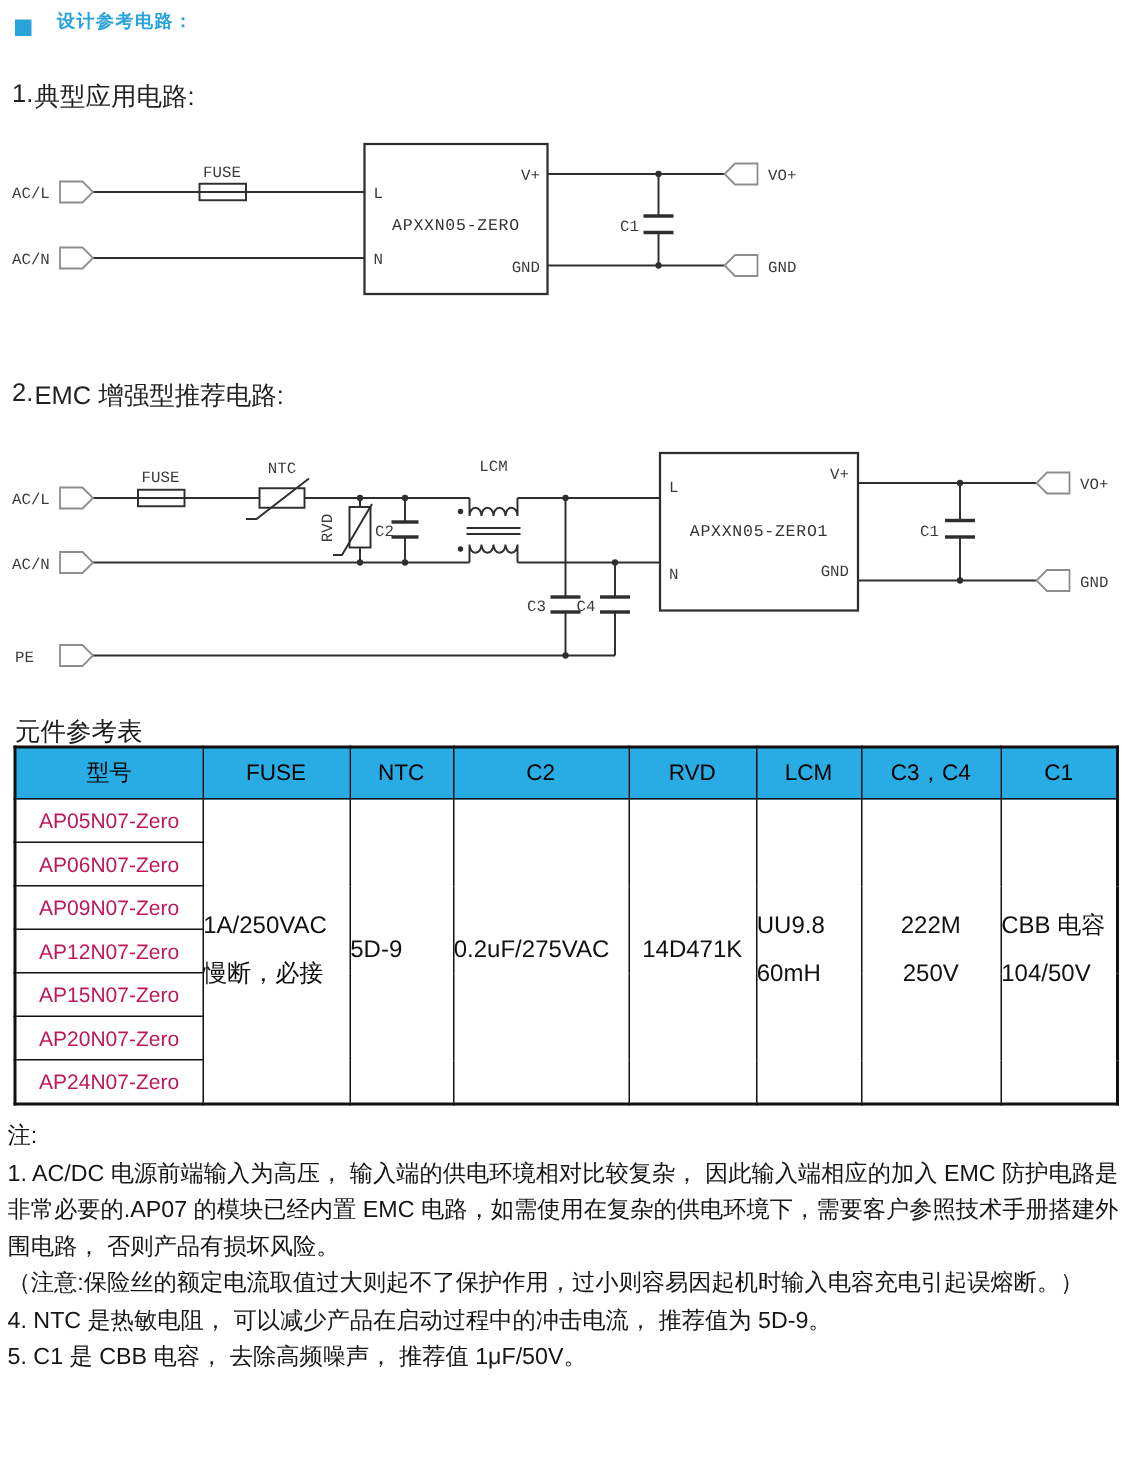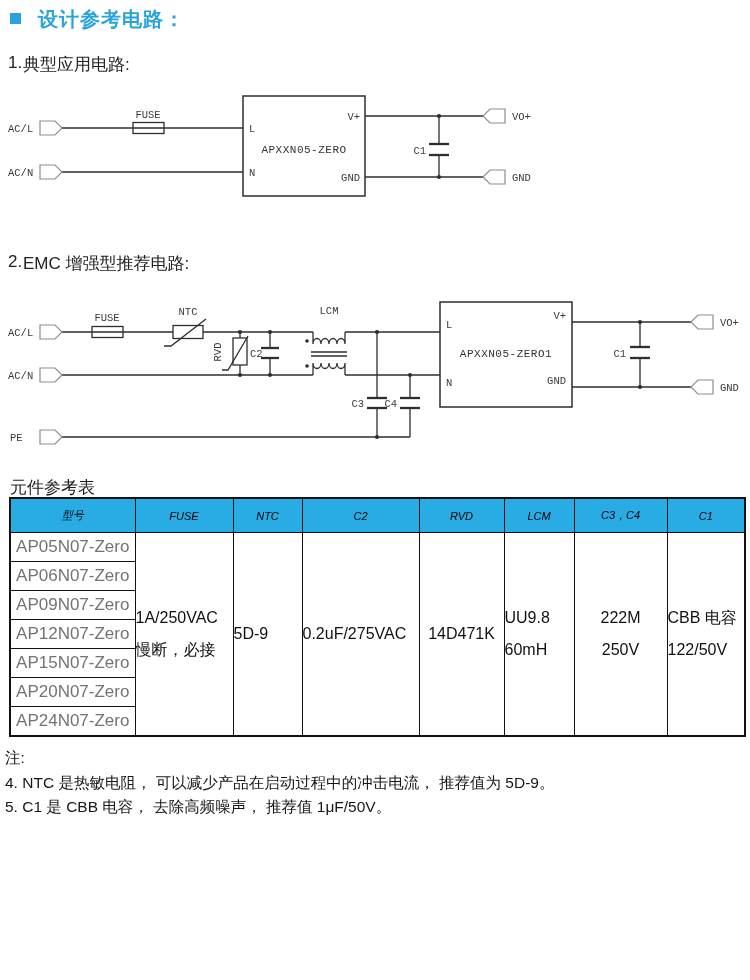--- a/index.html
+++ b/index.html
@@ -2,21 +2,21 @@
 <html><head>
 <meta charset="utf-8">
 <style>
   html,body{margin:0;padding:0;background:#fff;}
   body{font-family:"Liberation Sans","DejaVu Sans",sans-serif;color:#1c1c1c;}
   .page{position:relative;width:750px;height:980px;background:#fff;overflow:hidden;}
 
   
   .doc-title{position:absolute;top:6px;left:0;height:24px;}
   .bullet{position:absolute;left:10px;top:7px;width:11px;height:11px;background:#29a3dc;}
-  .doc-title-text{position:absolute;left:38px;top:0;font-size:20px;font-weight:600;color:#29a3dc;letter-spacing:1px;white-space:nowrap;}
+  .doc-title-text{position:absolute;left:38px;top:0;font-size:12px;font-weight:600;color:#29a3dc;letter-spacing:1px;white-space:nowrap;}
 
   .sec{position:absolute;left:0;width:750px;font-size:17px;font-weight:500;color:#222;}
   .sec-no{position:absolute;left:8px;top:0;}
   .sec-title{position:absolute;left:23px;top:0;white-space:nowrap;}
   .sec1{top:53px;}
   .sec2{top:252px;}
 
   
   .circ{position:absolute;left:0;display:block;}
   #svg-c1{top:85px;}
@@ -31,22 +31,22 @@
   .term{fill:#fff;stroke:#8d8d8d;stroke-width:1.2;}
   .dot{fill:#2e2e2e;}
 
   
   .tbl-caption{position:absolute;top:460px;left:10px;font-size:17px;color:#1c1c1c;margin-top:16px;}
 
   
   table.ref{position:absolute;top:497px;left:9px;border-collapse:collapse;table-layout:fixed;}
   table.ref th,table.ref td{border:1.5px solid #111;padding:0;font-weight:normal;}
   table.ref{border:2px solid #111;}
-  table.ref thead th{background:#29ace3;height:33px;font-size:11px;font-weight:500;color:#000;text-align:center;font-style:italic;}
-  td.model{height:28px;font-size:17px;text-align:center;color:#737373;}
+  table.ref thead th{background:#29ace3;height:33px;font-size:15px;font-weight:500;color:#000;text-align:center;}
+  td.model{height:28px;font-size:14px;text-align:center;color:#be185d;}
   td.data{font-size:16px;color:#111;vertical-align:middle;}
   td.data div{line-height:32px;}
   td.left{text-align:left;padding-left:7px;margin-left:38px;}
   td.center{text-align:center;}
 
   
   .notes{position:absolute;top:746px;left:5px;width:742px;font-size:15.5px;line-height:24.5px;color:#161616;}
   .note{margin:0;}
 </style>
 </head>
@@ -214,21 +214,21 @@
         <td class="data left" rowspan="7">
           <div>UU9.8</div>
           <div>60mH</div>
         </td>
         <td class="data center" rowspan="7">
           <div>222M</div>
           <div>250V</div>
         </td>
         <td class="data left" rowspan="7">
           <div>CBB 电容</div>
-          <div>122/50V</div>
+          <div>104/50V</div>
         </td>
       </tr>
       <tr>
           <td class="model">AP06N07-Zero</td>
         </tr>
       <tr>
           <td class="model">AP09N07-Zero</td>
         </tr>
       <tr>
           <td class="model">AP12N07-Zero</td>
@@ -240,17 +240,19 @@
           <td class="model">AP20N07-Zero</td>
         </tr>
       <tr>
           <td class="model">AP24N07-Zero</td>
         </tr>
     </tbody>
   </table>
 
   <div class="notes">
     <div class="note">注:</div>
+    <div class="note">1. AC/DC 电源前端输入为高压， 输入端的供电环境相对比较复杂， 因此输入端相应的加入 EMC 防护电路是非常必要的.AP07 的模块已经内置 EMC 电路，如需使用在复杂的供电环境下，需要客户参照技术手册搭建外围电路， 否则产品有损坏风险。</div>
+    <div class="note">（注意:保险丝的额定电流取值过大则起不了保护作用，过小则容易因起机时输入电容充电引起误熔断。）</div>
     <div class="note">4. NTC 是热敏电阻， 可以减少产品在启动过程中的冲击电流， 推荐值为 5D-9。</div>
     <div class="note">5. C1 是 CBB 电容， 去除高频噪声， 推荐值 1μF/50V。</div>
   </div>
 
 </div>
 
 </body></html>

